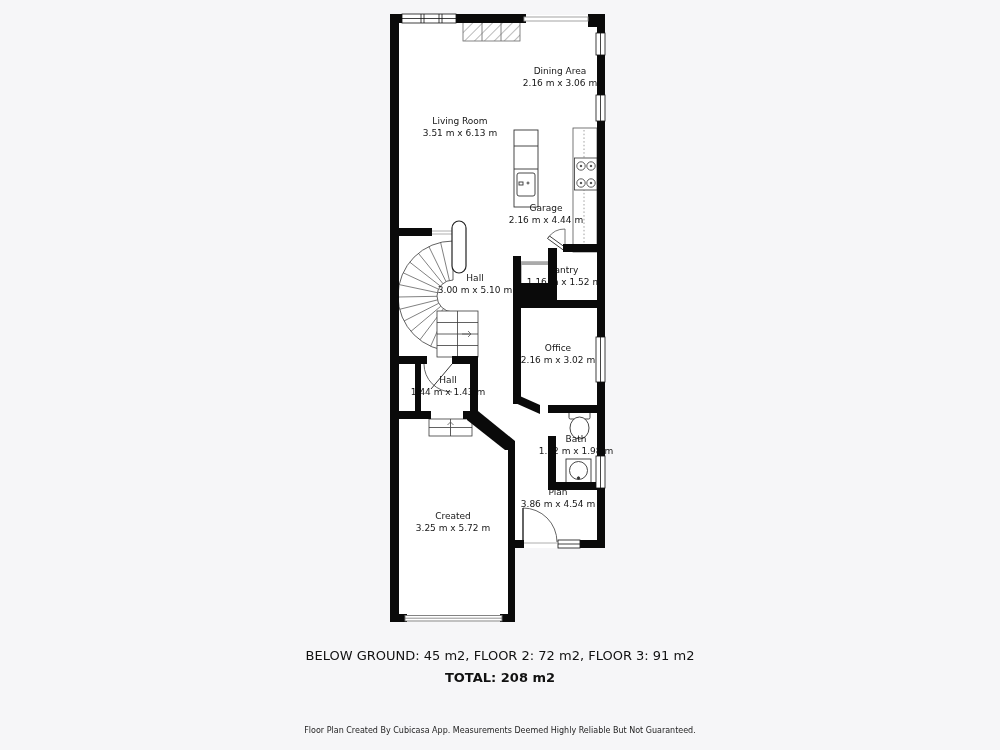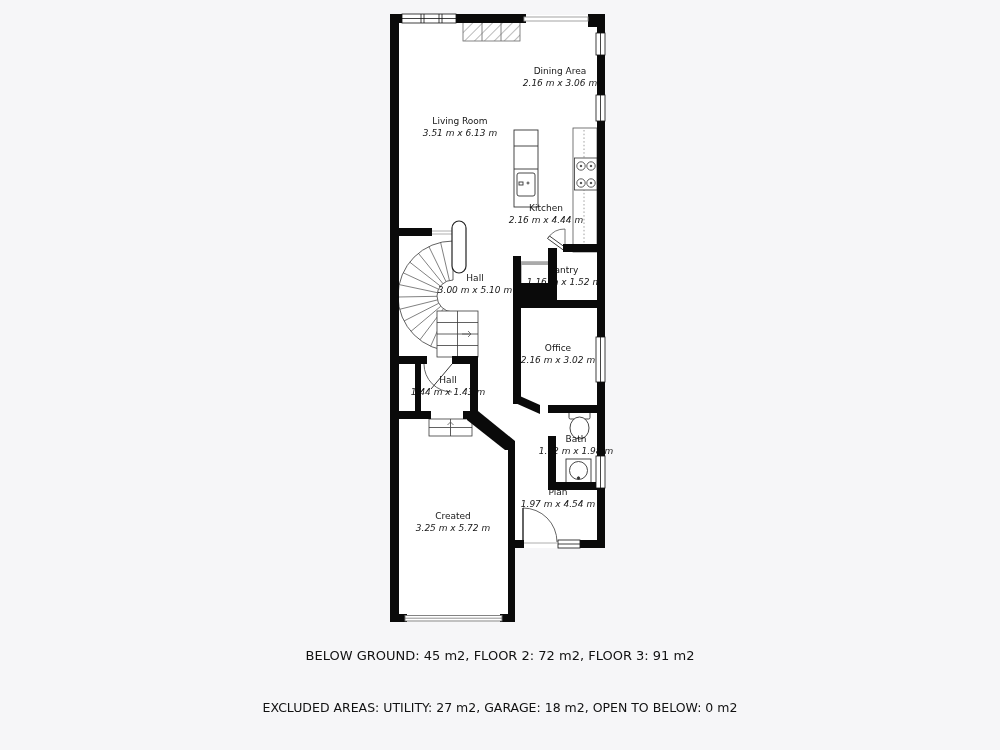--- a/index.html
+++ b/index.html
@@ -2,21 +2,21 @@
 <html><head>
 <meta charset="utf-8">
 <style>
   html,body{margin:0;padding:0;}
   body{background:#e9e9ee;font-family:"DejaVu Sans", sans-serif;}
   #canvas{position:relative;width:1000px;height:750px;background:#f6f6f8;overflow:hidden;margin:0 auto;}
   .layer{position:absolute;left:0;top:0;pointer-events:none;}
   .room-label{position:absolute;transform:translateX(-50%);text-align:center;
     font-size:9px;line-height:11.5px;color:#161616;white-space:nowrap;z-index:2;}
   .room-label .rname{display:block;}
-  .room-label .rdims{display:block;font-style:italic;}
+  .room-label .rdims{display:block;}
   #floor-svg{z-index:1;}
   #walls-svg{z-index:3;}
   .summary{position:absolute;left:0;width:1000px;text-align:center;color:#111;z-index:4;}
   .summary.total{top:670px;font-size:13px;font-weight:bold;}
   .summary.floors{top:648px;font-size:13px;}
   .summary.excluded{top:700px;font-size:12.5px;}
   .summary.disclaimer{top:726px;font-size:8px;color:#1d1d1d;}
 </style>
 </head>
 <body>
@@ -140,21 +140,21 @@
 
   <div class="room-label" style="left:560px;top:66px">
     <span class="rname">Dining Area</span>
     <span class="rdims">2.16 m x 3.06 m</span>
   </div>
   <div class="room-label" style="left:460px;top:116px">
     <span class="rname">Living Room</span>
     <span class="rdims">3.51 m x 6.13 m</span>
   </div>
   <div class="room-label" style="left:546px;top:203px">
-    <span class="rname">Kitchen</span>
+    <span class="rname">Garage</span>
     <span class="rdims">2.16 m x 4.44 m</span>
   </div>
   <div class="room-label" style="left:475px;top:273px">
     <span class="rname">Hall</span>
     <span class="rdims">3.00 m x 5.10 m</span>
   </div>
   <div class="room-label" style="left:564px;top:265px">
     <span class="rname">Pantry</span>
     <span class="rdims">1.16 m x 1.52 m</span>
   </div>
@@ -165,21 +165,21 @@
   <div class="room-label" style="left:448px;top:375px">
     <span class="rname">Hall</span>
     <span class="rdims">1.44 m x 1.43 m</span>
   </div>
   <div class="room-label" style="left:576px;top:434px">
     <span class="rname">Bath</span>
     <span class="rdims">1.02 m x 1.98 m</span>
   </div>
   <div class="room-label" style="left:558px;top:487px">
     <span class="rname">Plan</span>
-    <span class="rdims">1.97 m x 4.54 m</span>
+    <span class="rdims">3.86 m x 4.54 m</span>
   </div>
   <div class="room-label" style="left:453px;top:511px">
     <span class="rname">Created</span>
     <span class="rdims">3.25 m x 5.72 m</span>
   </div>
 
   <svg id="walls-svg" class="layer" width="1000" height="750" viewBox="0 0 1000 750">
     <g fill="#0a0a0a">
 
       <rect x="390" y="15" width="9" height="607"></rect>
@@ -255,15 +255,16 @@
           <line x1="558" y1="544" x2="580" y2="544"></line>
       </g>
     </g>
 
     <g>
       <rect x="405" y="615.5" width="97" height="5.5" fill="#ffffff" stroke="#777" stroke-width="0.9"></rect>
       <line x1="405" y1="618.2" x2="502" y2="618.2" stroke="#777" stroke-width="0.8"></line>
     </g>
   </svg>
 
+  <div class="summary total">TOTAL: 208 m2</div>
   <div class="summary floors">BELOW GROUND: 45 m2, FLOOR 2: 72 m2, FLOOR 3: 91 m2</div>
-  <div class="summary excluded">EXCLUDED AREAS: UTILITY: 27 m2, GARAGE: 18 m2, OPEN TO BELOW: 0 m2</div>
+  <div class="summary disclaimer">Floor Plan Created By Cubicasa App. Measurements Deemed Highly Reliable But Not Guaranteed.</div>
 </div>
 
 </body></html>

